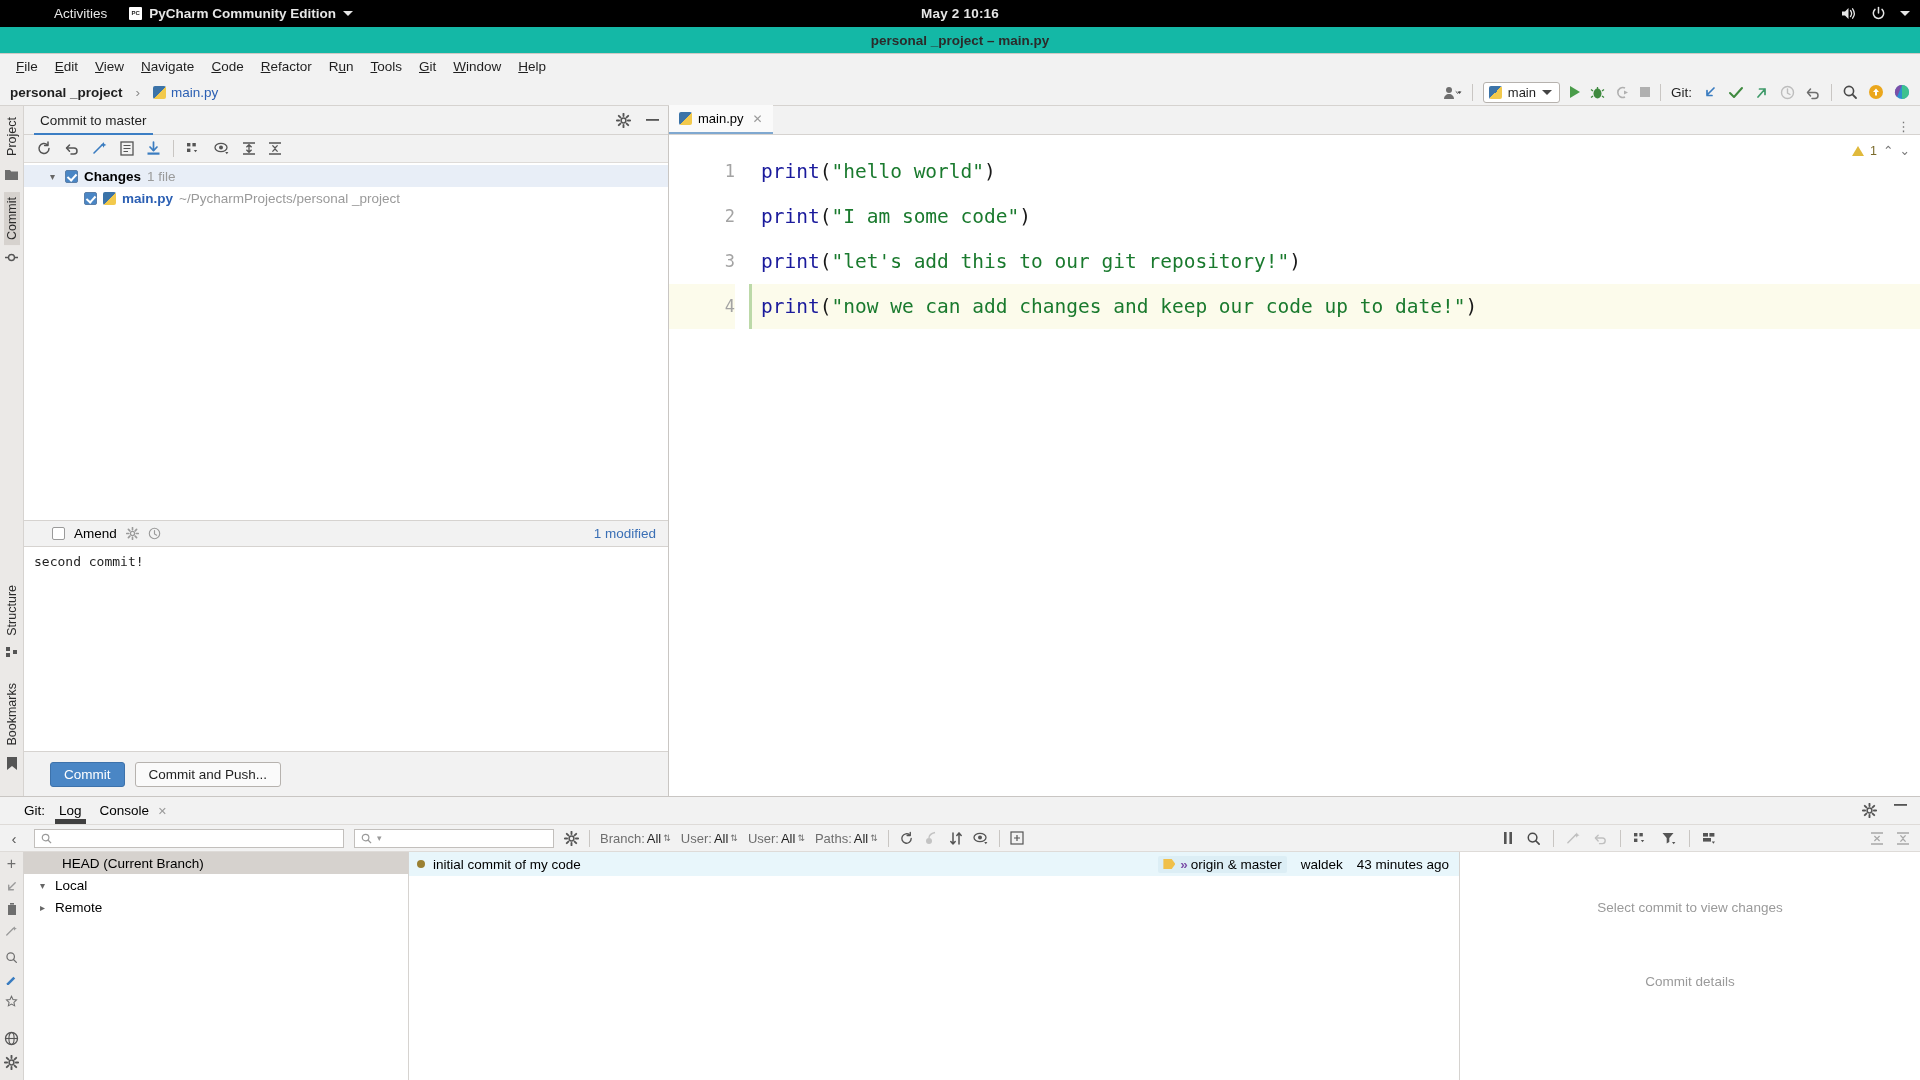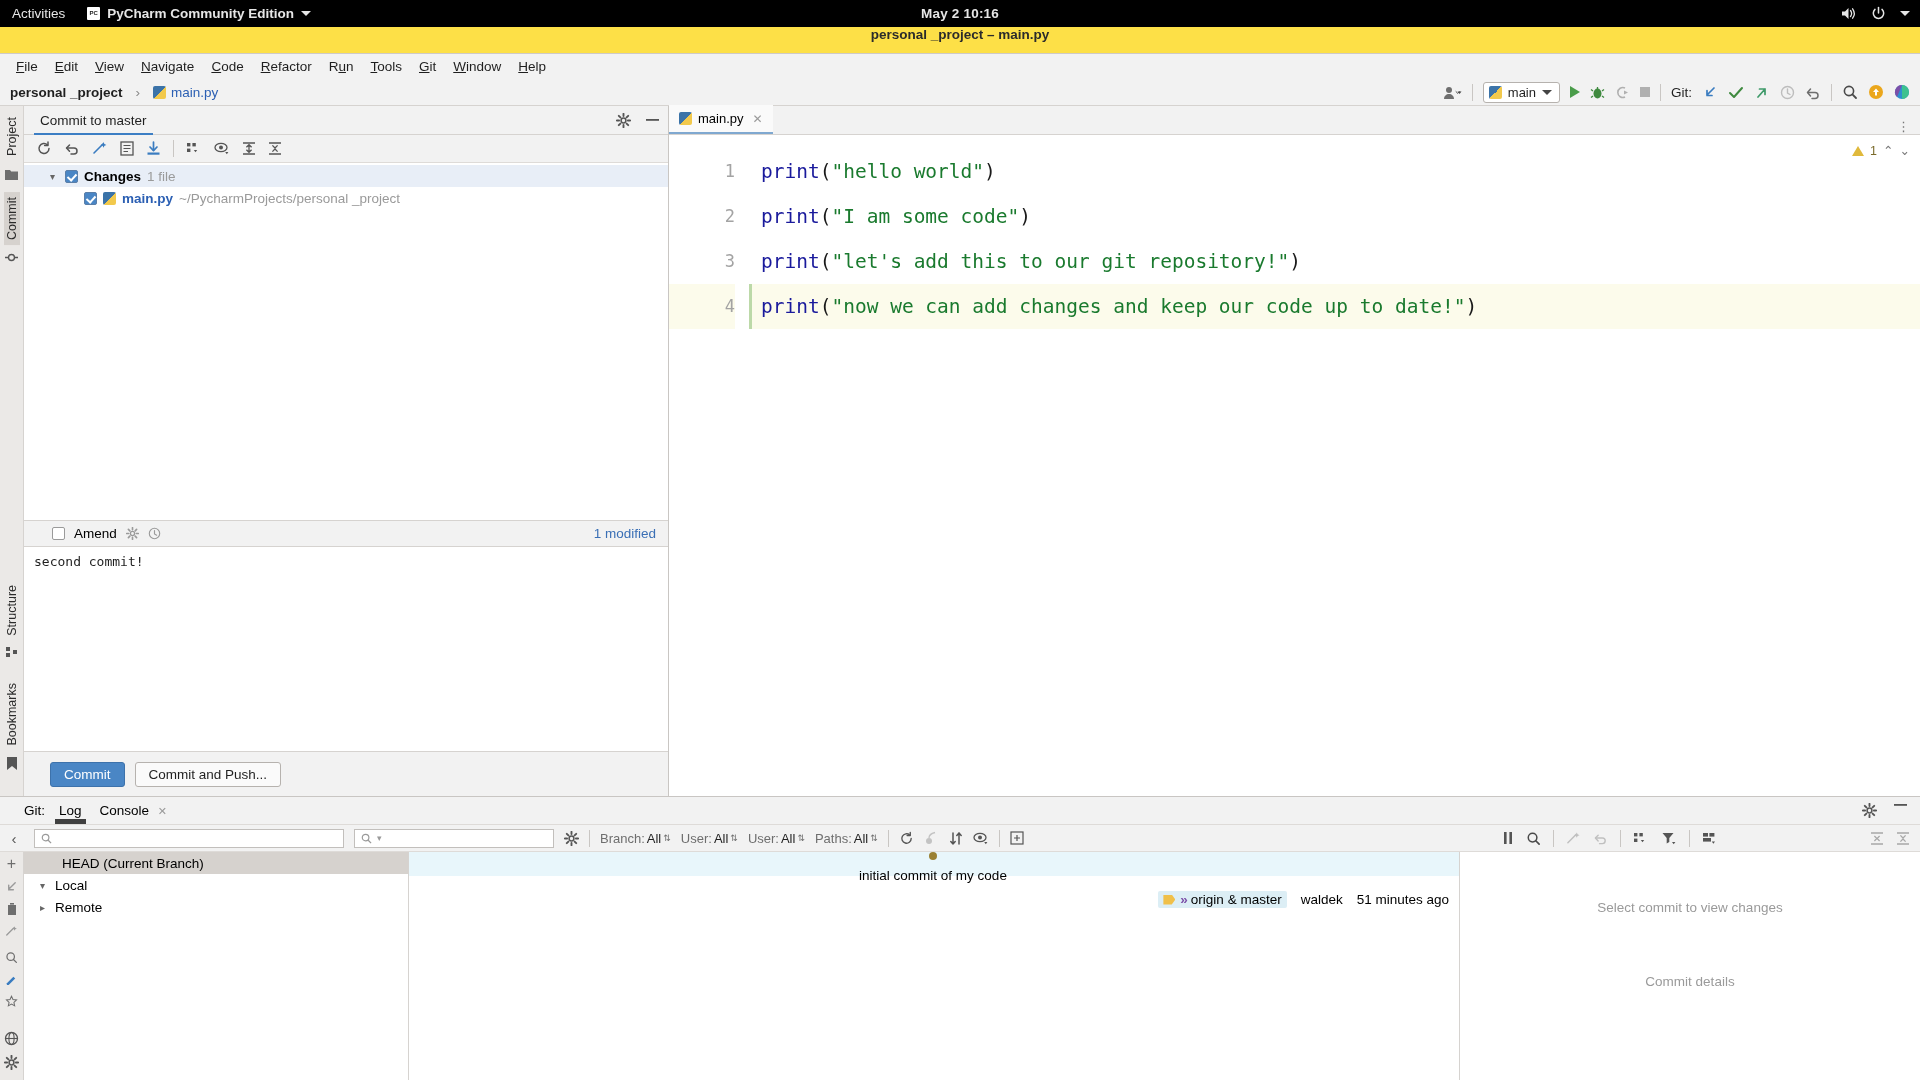--- a/index.html
+++ b/index.html
@@ -10,41 +10,41 @@
     background: #f2f2f2;
     overflow: hidden;
   }
 
   
   #gnome-bar {
     height: 27px; background: #000; color: #e6e6e6;
     display: flex; align-items: center; position: relative;
     font-size: 13.5px;
   }
-  #gnome-bar .gb-left { display: flex; align-items: center; gap: 22px; padding-left: 12px; }
+  #gnome-bar .gb-left { display: flex; align-items: center; gap: 22px; padding-left: 12px; margin-left: 42px; }
   #gnome-bar .gb-app { display: flex; align-items: center; gap: 7px; font-weight: bold; }
   #gnome-bar .gb-activities { font-weight: normal; }
   .pc-mini {
     width: 13px; height: 13px; background: #fff; color: #1a1a1a;
     font-size: 6px; line-height: 13px; text-align: center;
     font-family: "Liberation Sans", sans-serif; border-radius: 1px; font-weight: bold;
   }
   #gnome-bar .gb-clock {
     position: absolute; left: 50%; transform: translateX(-50%);
     font-weight: bold; letter-spacing: .2px;
   }
   #gnome-bar .gb-right {
     position: absolute; right: 10px; display: flex; align-items: center; gap: 14px;
   }
   .caret-dn { width: 0; height: 0; border-left: 5px solid transparent; border-right: 5px solid transparent; border-top: 5px solid currentColor; display:inline-block; }
 
   
   #win-title {
-    height: 27px; background: #fde047; color: #2b2b2b;
-    display: flex; justify-content: center;
+    height: 27px; background: #14b8a6; color: #2b2b2b;
+    display: flex; align-items: center; justify-content: center;
     font-weight: bold; font-size: 13.5px;
     border-bottom: 1px solid #cfcac6;
   }
 
   
   #menubar {
     height: 25px; background: #f2f2f2; display: flex; align-items: center;
     padding-left: 8px; gap: 1px; font-size: 13.5px; color: #1f1f1f;
   }
   #menubar .mi { padding: 2px 8px; cursor: default; }
@@ -205,21 +205,21 @@
   .gl-body { flex: 1; display: flex; min-height: 0; }
   .gl-branches { width: 385px; flex: none; background: #fff; border-right: 1px solid #d6d3d0; font-size: 13.5px; }
   .gl-branches .br {
     height: 22px; display: flex; align-items: center; gap: 6px; padding-left: 16px;
   }
   .gl-branches .br.sel { background: #d6d2ce; padding-left: 38px; }
   .tagicon { width: 12px; height: 10px; background: #f0c04a; clip-path: polygon(0 0, 70% 0, 100% 50%, 70% 100%, 0 100%); display:inline-block; }
   .gl-commits { flex: 1; background: #fff; border-right: 1px solid #d6d3d0; min-width: 0; }
   .commit-row {
     height: 24px; display: flex; align-items: center; gap: 8px; padding: 0 10px 0 8px;
-    background: #e8f6fb; font-size: 13.5px; flex-direction: column;
+    background: #e8f6fb; font-size: 13.5px;
   }
   .dot { width: 8px; height: 8px; border-radius: 50%; background: #9a8032; flex: none; }
   .commit-right { margin-left: auto; display: flex; align-items: center; gap: 14px; }
   .reftag { display: flex; align-items: center; gap: 5px; background: #dceef5; padding: 1px 5px; border-radius: 2px; }
   .reftag .chevs { color: #7b4fa8; font-weight: bold; letter-spacing: -2px; }
   .gl-details {
     width: 460px; flex: none; background: #fff; display: flex; flex-direction: column;
     align-items: center; justify-content: flex-start; color: #9a9a9a; font-size: 13.5px;
   }
   .gl-details .d1 { margin-top: 48px; }
@@ -808,21 +808,21 @@
       <div class="commit-row">
         <span class="dot"></span>
         <span>initial commit of my code</span>
         <span class="commit-right">
           <span class="reftag">
             <span class="tagicon"></span>
             <span class="chevs">»</span>
             <span>origin &amp; master</span>
           </span>
           <span>waldek</span>
-          <span>51 minutes ago</span>
+          <span>43 minutes ago</span>
         </span>
       </div>
     </div>
 
     <div class="gl-details">
       <div class="d1">Select commit to view changes</div>
       <div class="d2">Commit details</div>
     </div>
   </div>
 </div>

